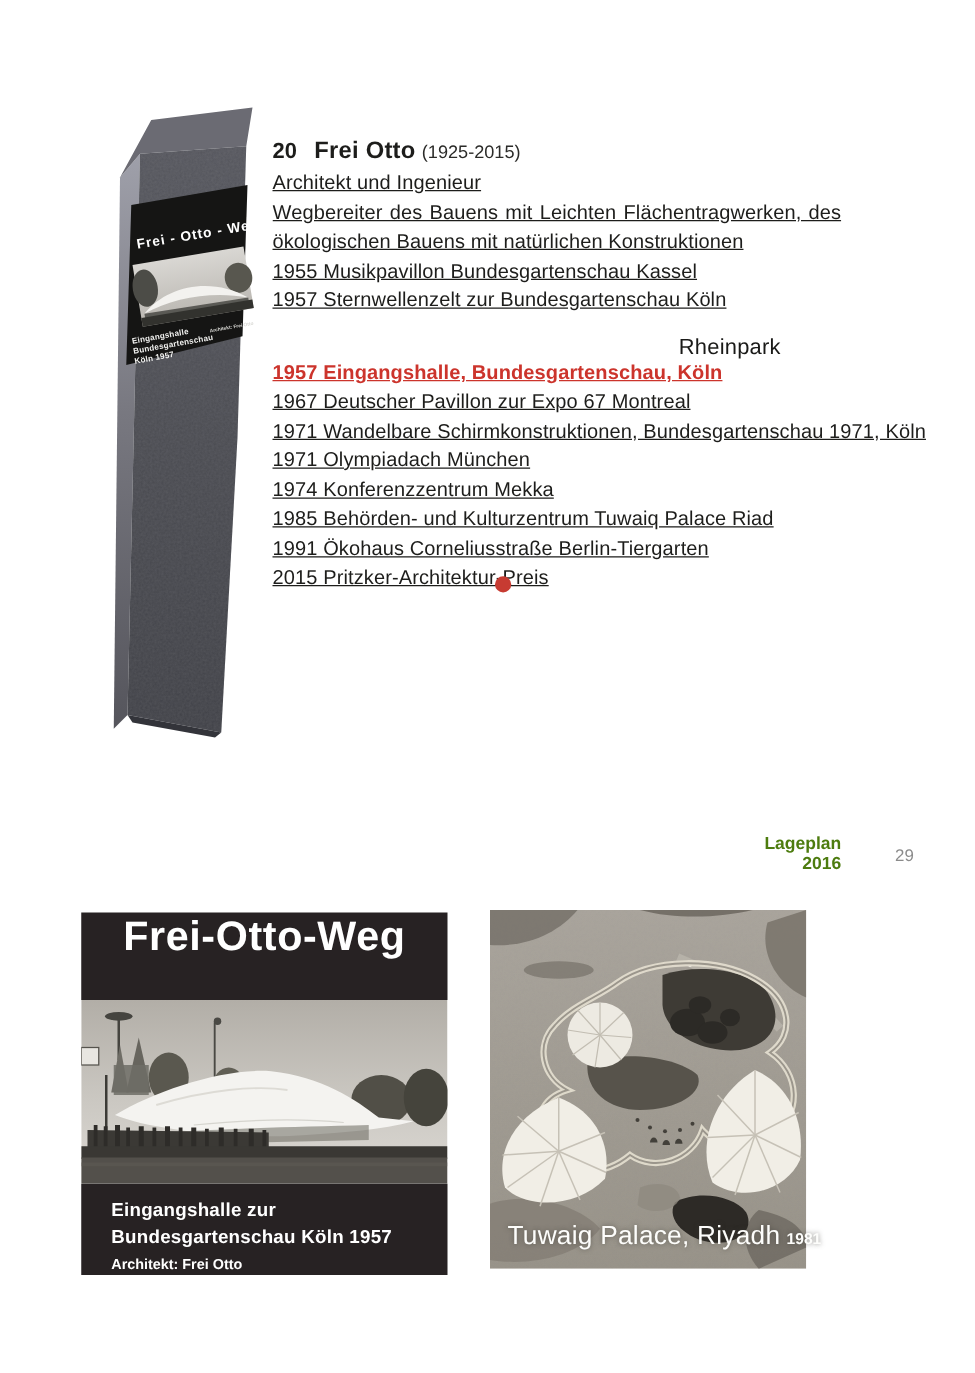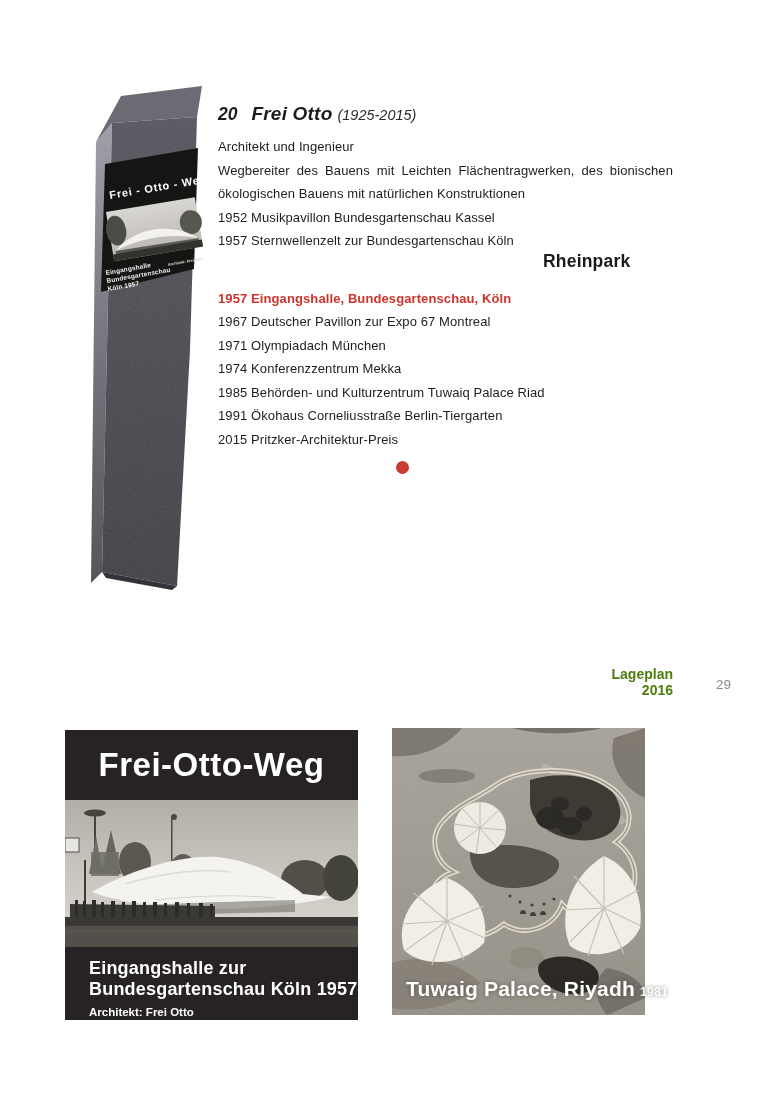--- a/index.html
+++ b/index.html
@@ -1,51 +1,51 @@
 <!DOCTYPE html>
 <html><head>
 <meta charset="utf-8">
 <style>
   * { margin:0; padding:0; box-sizing:border-box; }
   body { background:#ffffff; font-family:"Liberation Sans", sans-serif; }
   .page { position:relative; width:780px; height:1098px; background:#ffffff; overflow:hidden; margin:0 auto; }
 
   
   .text-col { position:absolute; left:218px; top:104px; width:455px; color:#1d1d1b; }
-  .heading { height:31px; line-height:20px; white-space:nowrap;font-style:italic; }
+  .heading { height:31px; line-height:33px; white-space:nowrap; }
   .heading .num { font-weight:bold; font-size:17.5px; margin-right:14px; }
   .heading .name { font-weight:bold; font-size:19px; letter-spacing:0.2px; }
   .heading .years { font-size:14.5px; margin-left:5px; color:#2b2b29; }
-  .line { height:23.5px; line-height:23.5px; font-size:13px; white-space:nowrap; letter-spacing:0.1px; }
+  .line { height:23.5px; line-height:23.5px; font-size:16px; white-space:nowrap; letter-spacing:0.1px;text-decoration:underline; }
   .line.justify { text-align:justify; text-align-last:justify; white-space:normal; height:23.5px; overflow:hidden; }
   .line.red { color:#cc342c; font-weight:bold;margin-top:34px; }
-  .annotation { position:absolute; left:543px; top:251px; font-size:17.5px; font-weight:bold; color:#1a1a18; letter-spacing:0.2px;text-align:center; }
+  .annotation { position:absolute; left:543px; top:267px; font-size:17.5px; font-weight:normal; color:#1a1a18; letter-spacing:0.2px;text-align:center; }
   .red-dot { position:absolute; left:396px; top:461px; width:13px; height:13px; border-radius:50%; background:#c73b32; }
 
   .map-label { position:absolute; left:588px; top:666px; width:85px; text-align:right; font-size:14px; font-weight:bold; color:#4d7c0f; }
   .page-num { position:absolute; left:716px; top:677px; font-size:13.5px; color:#8b8b8b;text-align:right; }
 
   
   .stele-svg { position:absolute; left:80px; top:82px; }
   .sign-title { font-size:11px; font-weight:bold; fill:#ffffff; letter-spacing:0.8px; }
   .sign-caption { font-size:6.4px; font-weight:bold; fill:#f2f2f0; letter-spacing:0.2px; }
   .sign-credit { font-size:3.9px; font-weight:bold; fill:#d8d8d4; }
 
   
   .fig-left { position:absolute; left:65px; top:730px; width:293px; height:290px; }
-  .fig-left .band-top { position:absolute; left:0; top:0; width:293px; height:70px; background:#272223; display:flex; align-items:center; justify-content:center; }
+  .fig-left .band-top { position:absolute; left:0; top:0; width:293px; height:70px; background:#272223; display:flex; justify-content:center; }
   .fig-left .band-top .title { color:#ffffff; font-size:33px; font-weight:bold; letter-spacing:0.5px; }
   .fig-left .photo { position:absolute; left:0; top:70px; width:293px; height:147px; }
   .fig-left .band-bottom { position:absolute; left:0; top:217px; width:293px; height:73px; background:#272223; padding:11px 0 0 24px; }
-  .fig-left .cap { color:#ffffff; font-size:18px; font-weight:bold; line-height:21px; letter-spacing:0.2px; }
+  .fig-left .cap { color:#ffffff; font-size:15px; font-weight:bold; line-height:21px; letter-spacing:0.2px; }
   .fig-left .credit { color:#ffffff; font-size:11.5px; font-weight:bold; margin-top:6px; }
 
   .fig-right { position:absolute; left:392px; top:728px; width:253px; height:287px; }
   .fig-right .overlay { position:absolute; left:14px; bottom:14px; color:#fdfdfb; text-shadow:0 0 4px rgba(60,58,52,.6); white-space:nowrap; }
-  .fig-right .overlay .cap { font-size:21px; font-weight:bold; letter-spacing:0.2px; }
+  .fig-right .overlay .cap { font-size:21px; font-weight:normal; letter-spacing:0.2px; }
   .fig-right .overlay .year { font-size:12.5px; font-weight:bold; margin-left:5px;text-align:right; }
 </style>
 </head>
 <body>
 
 <div class="page">
 
   <svg class="stele-svg" width="145" height="520" viewBox="80 82 145 520">
     <defs>
       <linearGradient id="gradFront" x1="0" y1="0" x2="0" y2="1">
@@ -112,24 +112,25 @@
     <text class="sign-credit" transform="translate(168,266) rotate(-10)">Architekt: Frei Otto</text>
   </svg>
 
   <div class="text-col">
     <div class="heading">
       <span class="num">20</span><span class="name">Frei Otto</span><span class="years">(1925-2015)</span>
     </div>
     <div class="line">Architekt und Ingenieur</div>
     <div class="line justify">Wegbereiter des Bauens mit Leichten Flächentragwerken, des bionischen und</div>
     <div class="line">ökologischen Bauens mit natürlichen Konstruktionen</div>
-    <div class="line">1952 Musikpavillon Bundesgartenschau Kassel</div>
+    <div class="line">1955 Musikpavillon Bundesgartenschau Kassel</div>
     <div class="line">1957 Sternwellenzelt zur Bundesgartenschau Köln</div>
     <div class="line red">1957 Eingangshalle, Bundesgartenschau, Köln</div>
     <div class="line">1967 Deutscher Pavillon zur Expo 67 Montreal</div>
+    <div class="line">1971 Wandelbare Schirmkonstruktionen, Bundesgartenschau 1971, Köln</div>
     <div class="line">1971 Olympiadach München</div>
     <div class="line">1974 Konferenzzentrum Mekka</div>
     <div class="line">1985 Behörden- und Kulturzentrum Tuwaiq Palace Riad</div>
     <div class="line">1991 Ökohaus Corneliusstraße Berlin-Tiergarten</div>
     <div class="line">2015 Pritzker-Architektur-Preis</div>
   </div>
 
   <div class="annotation">Rheinpark</div>
   <div class="red-dot"></div>
 

